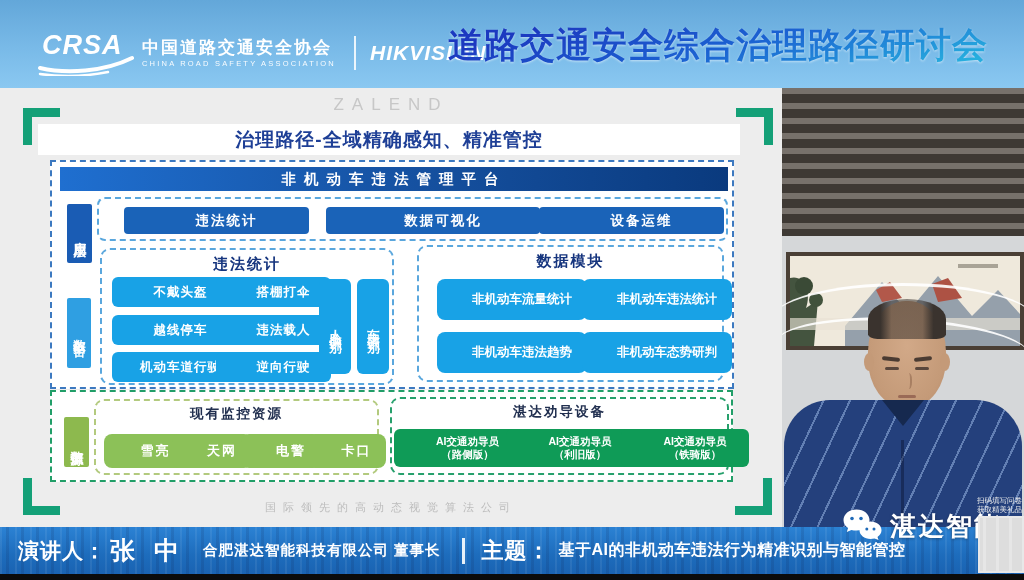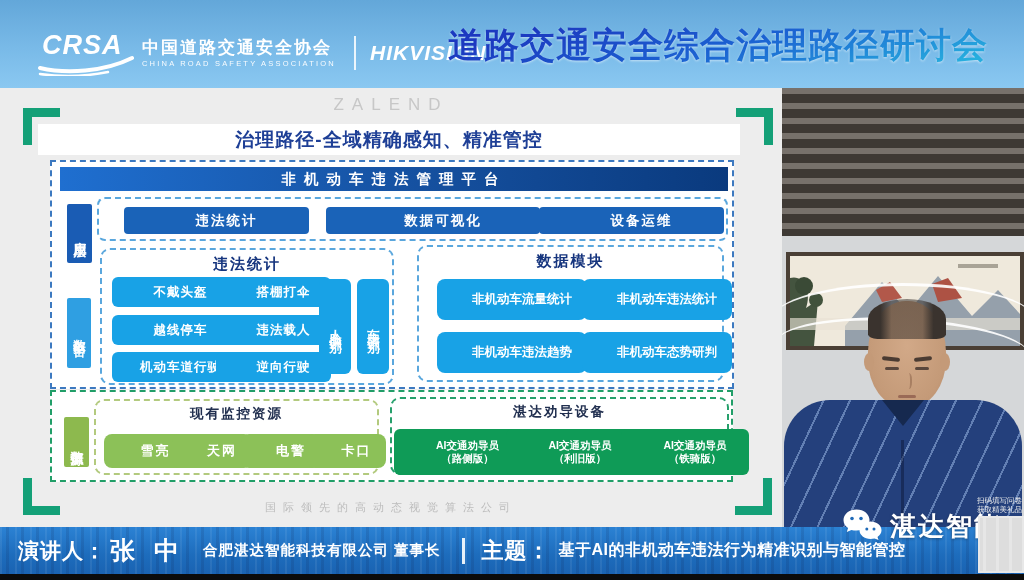--- a/index.html
+++ b/index.html
@@ -65,21 +65,21 @@
   .source-box{position:absolute;left:50px;top:302px;width:683px;height:92px;
           background:#fff;border:2px dashed #219e68;box-sizing:border-box;}
   .lbl-src{left:12px;top:25px;width:25px;height:50px;background:#8db94e;font-size:13px;letter-spacing:1px;}
   .monitor-box{position:absolute;left:42px;top:7px;width:285px;height:76px;
           border:2px dashed #b3ca7e;border-radius:10px;box-sizing:border-box;}
   .device-box{position:absolute;left:338px;top:5px;width:339px;height:78px;
           border:2px dashed #27a06c;border-radius:10px;box-sizing:border-box;}
   .sub-title{position:absolute;left:0;top:4px;width:100%;text-align:center;
           color:#223050;font-size:13.5px;font-weight:bold;letter-spacing:2px;}
   .mon-btn{top:33px;height:34px;background:#8cc158;font-size:13px;border-radius:8px;letter-spacing:2px;}
-  .dev-btn{top:30px;height:46px;width:107px;background:#0f9b57;font-size:10.5px;border-radius:6px;
+  .dev-btn{top:30px;height:38px;width:107px;background:#0f9b57;font-size:10.5px;border-radius:6px;
           flex-direction:column;line-height:13px;text-align:center;}
   .slide-wm{position:absolute;left:0;top:412px;width:782px;text-align:center;
           color:#bcbcbc;font-size:11px;letter-spacing:7px;}
   
   .video{position:absolute;left:782px;top:88px;width:242px;height:492px;background:#d5d7d9;overflow:hidden;}
   .blinds{position:absolute;left:0;top:0;width:242px;height:148px;
           background:repeating-linear-gradient(180deg,#77716b 0 6px,#3e3934 6px 15px);}
   .painting{position:absolute;left:4px;top:164px;width:230px;height:90px;
           border:4px solid #4a3f35;background:#efe9dc;}
   .arc{position:absolute;border-top:3px solid rgba(255,255,255,.9);border-radius:50%;}

